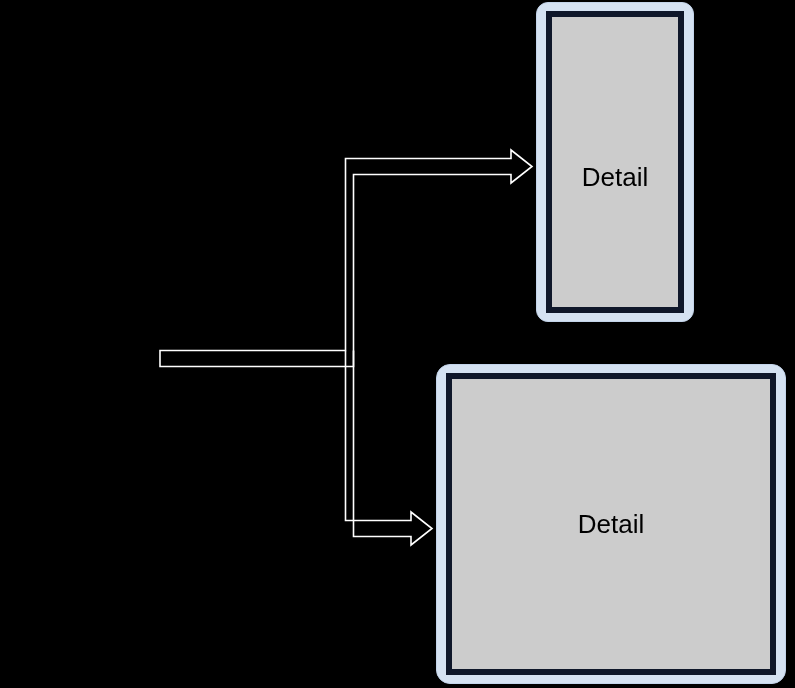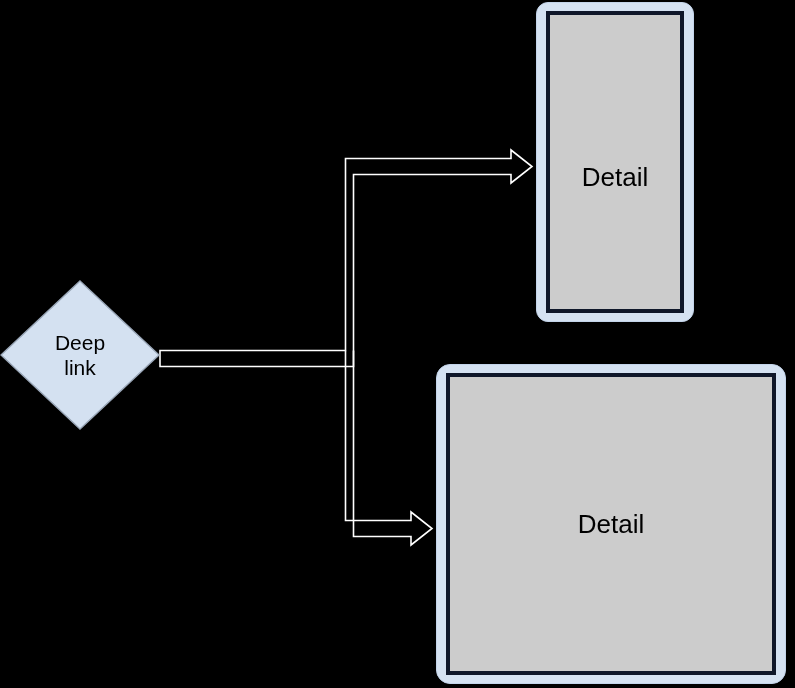--- a/index.html
+++ b/index.html
@@ -77,21 +77,21 @@
     top: 364px;
     width: 350px;
     height: 320px;
     border-radius: 14px;
     padding: 8px 9px;
   }
   .screen {
     width: 100%;
     height: 100%;
     box-sizing: border-box;
-    border: 4px solid #0f172a;
+    border: 6px solid #0f172a;
     background: #cccccc;
     display: flex;
     overflow: hidden;
   }
   .pane {
     display: flex;
     align-items: center;
     justify-content: center;
     color: #000000;
     font-size: 26px;
@@ -140,27 +140,20 @@
              L 345.5,520.5
              L 411,520.5
              L 411,512
              L 432,528.5
              L 411,545
              L 411,536.5
              L 353.5,536.5
              L 353.5,350.5" fill="none" stroke="#ffffff" stroke-width="1.6" stroke-linejoin="miter"></path>
   </svg>
 
-  <div class="diamond-wrap">
-    <svg width="160" height="150" viewBox="0 0 160 150" xmlns="http://www.w3.org/2000/svg">
-      <polygon points="80,1 159,75 80,149 1,75" fill="#d4e1f1" stroke="#9aa7b8" stroke-width="1.4"></polygon>
-    </svg>
-    <div class="diamond-label">Deep
-link</div>
-  </div>
 
   <div class="device device-phone">
     <div class="screen">
       <div class="pane pane-full">Detail</div>
     </div>
   </div>
 
   <div class="device device-tablet">
     <div class="screen">
       <div class="pane pane-detail">Detail</div>

